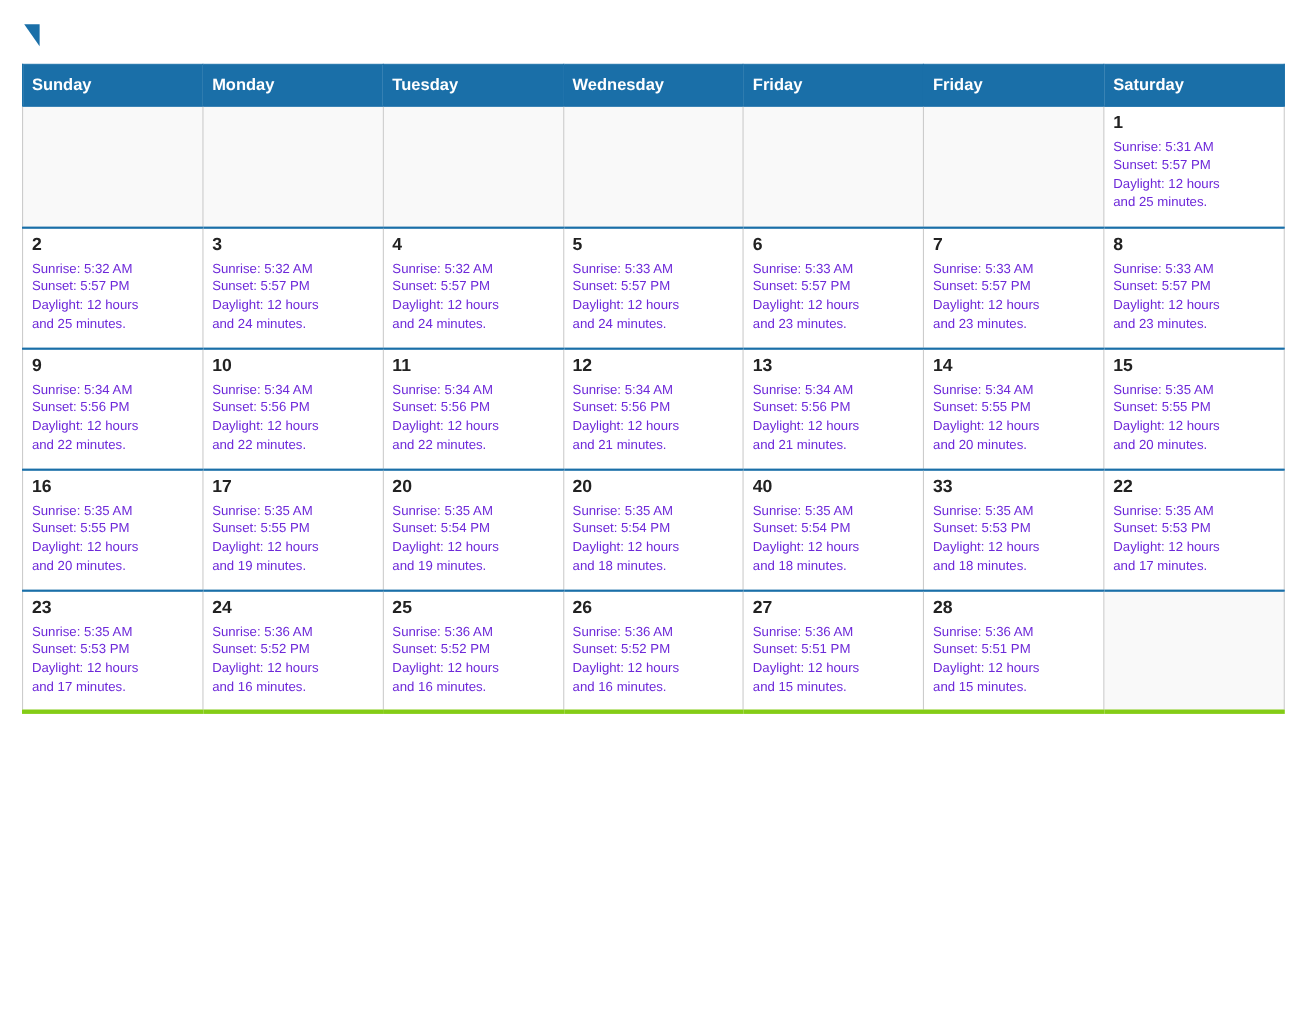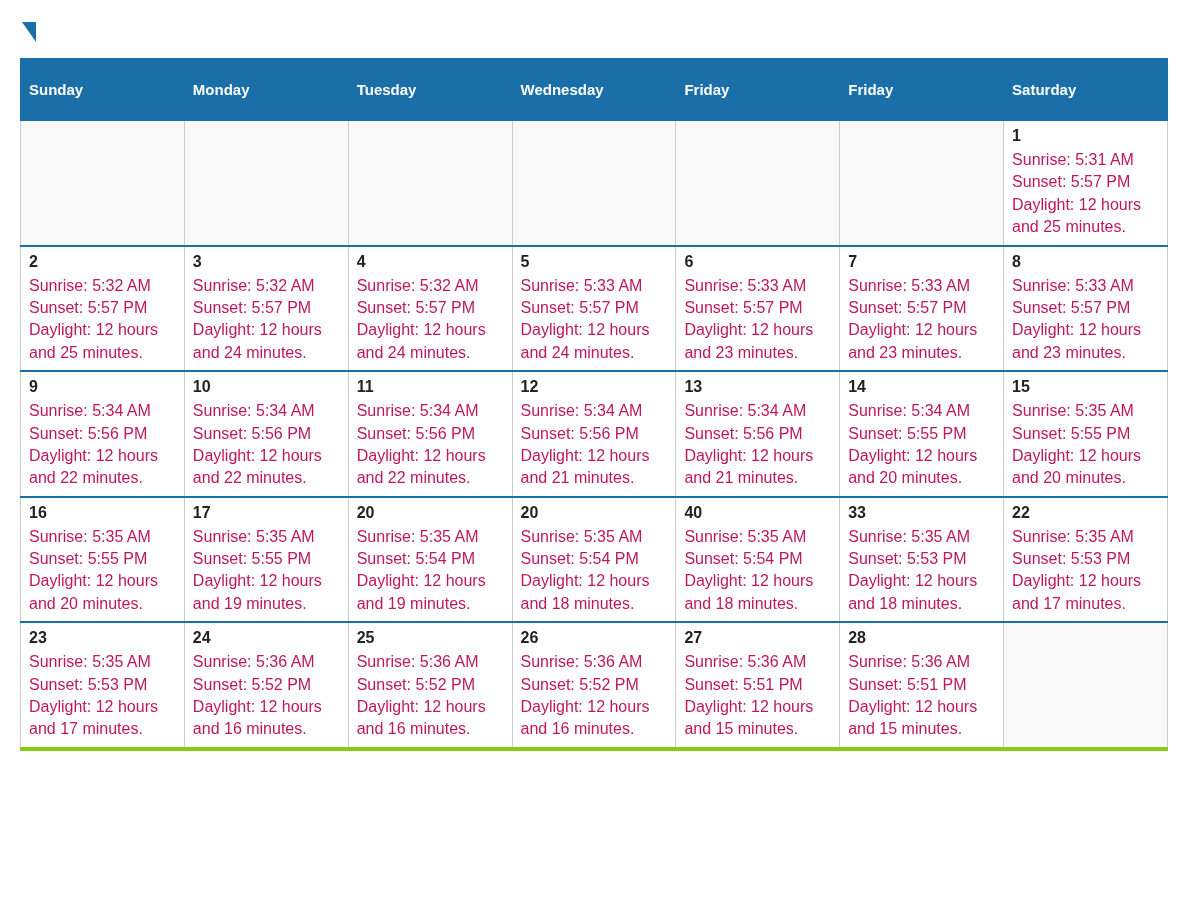--- a/index.html
+++ b/index.html
@@ -62,21 +62,21 @@
     }
     .calendar {
       width: 100%;
       border-collapse: collapse;
     }
     .calendar th {
       background-color: #1a6fa8;
       color: #fff;
       font-size: 15px;
       font-weight: bold;
-      padding: 22px 8px;
+      padding: 10px 8px;
       text-align: left;
       border: 1px solid #1a6fa8;
     }
     .calendar td {
       vertical-align: top;
       border: 1px solid #ccc;
       padding: 6px 8px;
       width: 14.28%;
       min-height: 110px;
       height: 110px;
@@ -84,22 +84,22 @@
       color: #333;
     }
     .day-number {
       font-size: 16px;
       font-weight: bold;
       color: #222;
       display: block;
       margin-bottom: 4px;
     }
     .day-info {
-      font-size: 16px;
-      color: #be185d;
+      font-size: 12px;
+      color: #6d28d9;
       line-height: 1.4;
     }
     .empty-cell {
       background: #f9f9f9;
     }
     .calendar tr td {
       border-bottom: 2px solid #1a6fa8;
     }
     .calendar tr:last-child td {
       border-bottom: 4px solid #84cc16;

